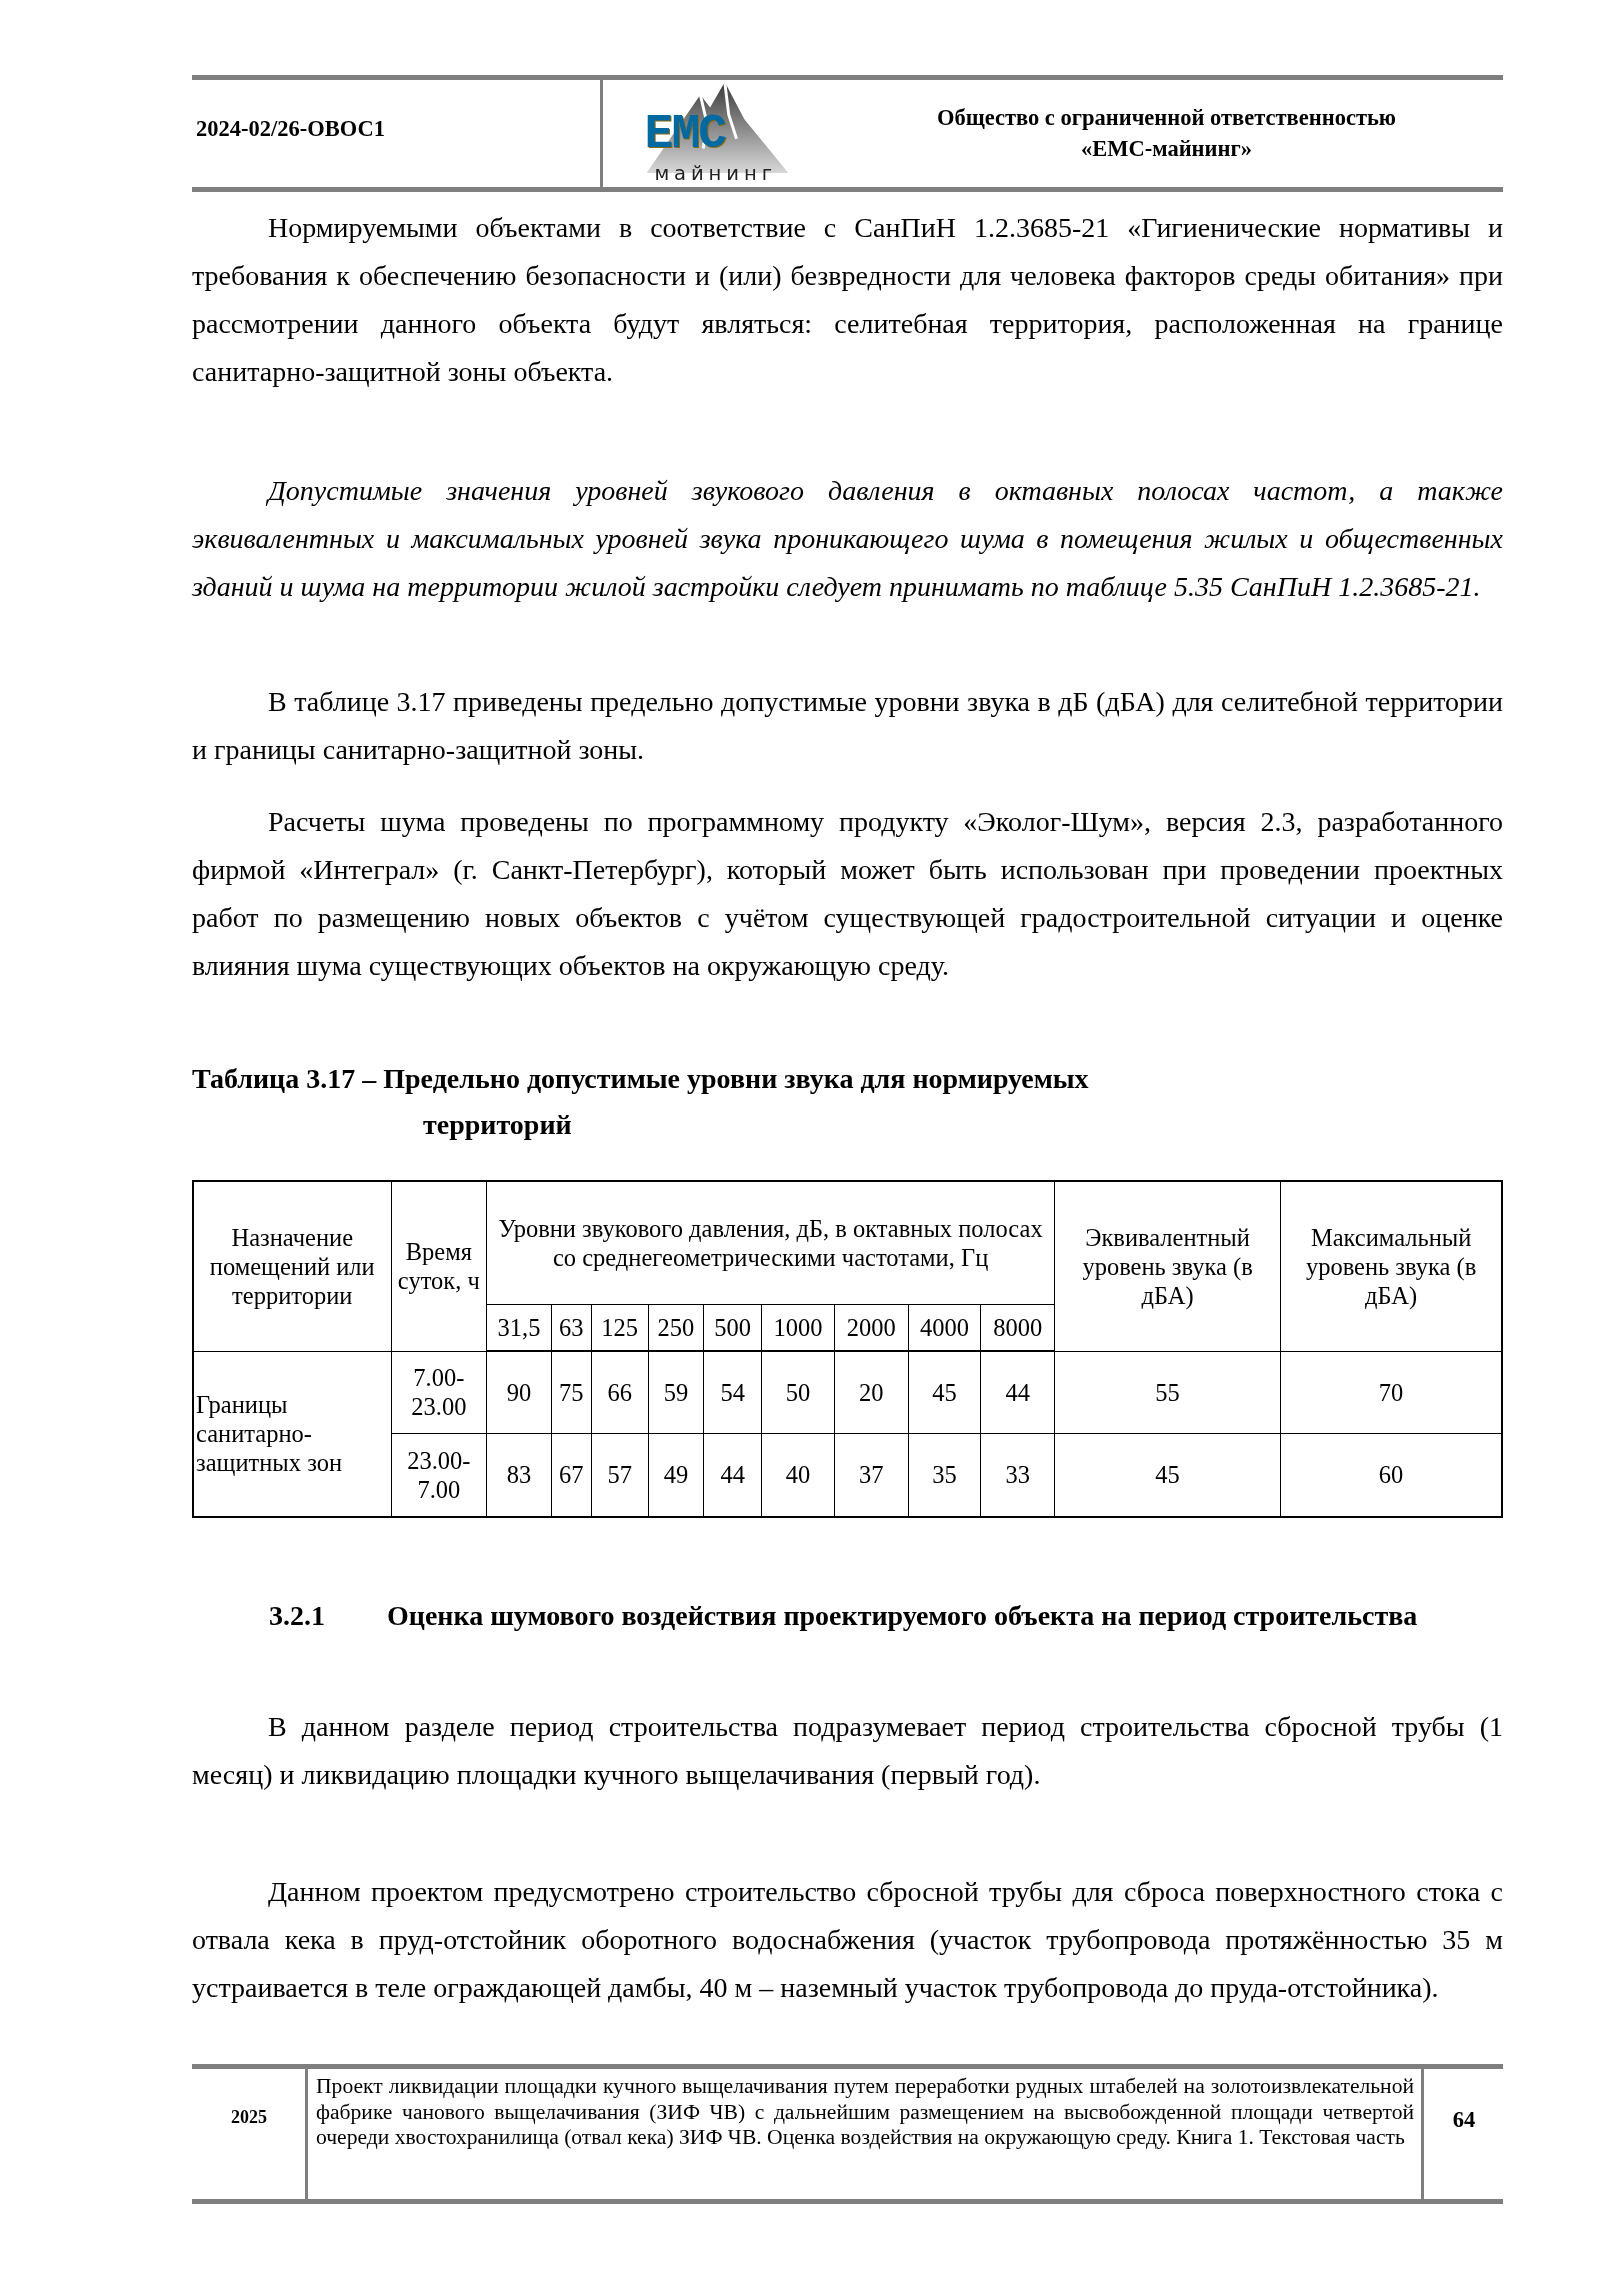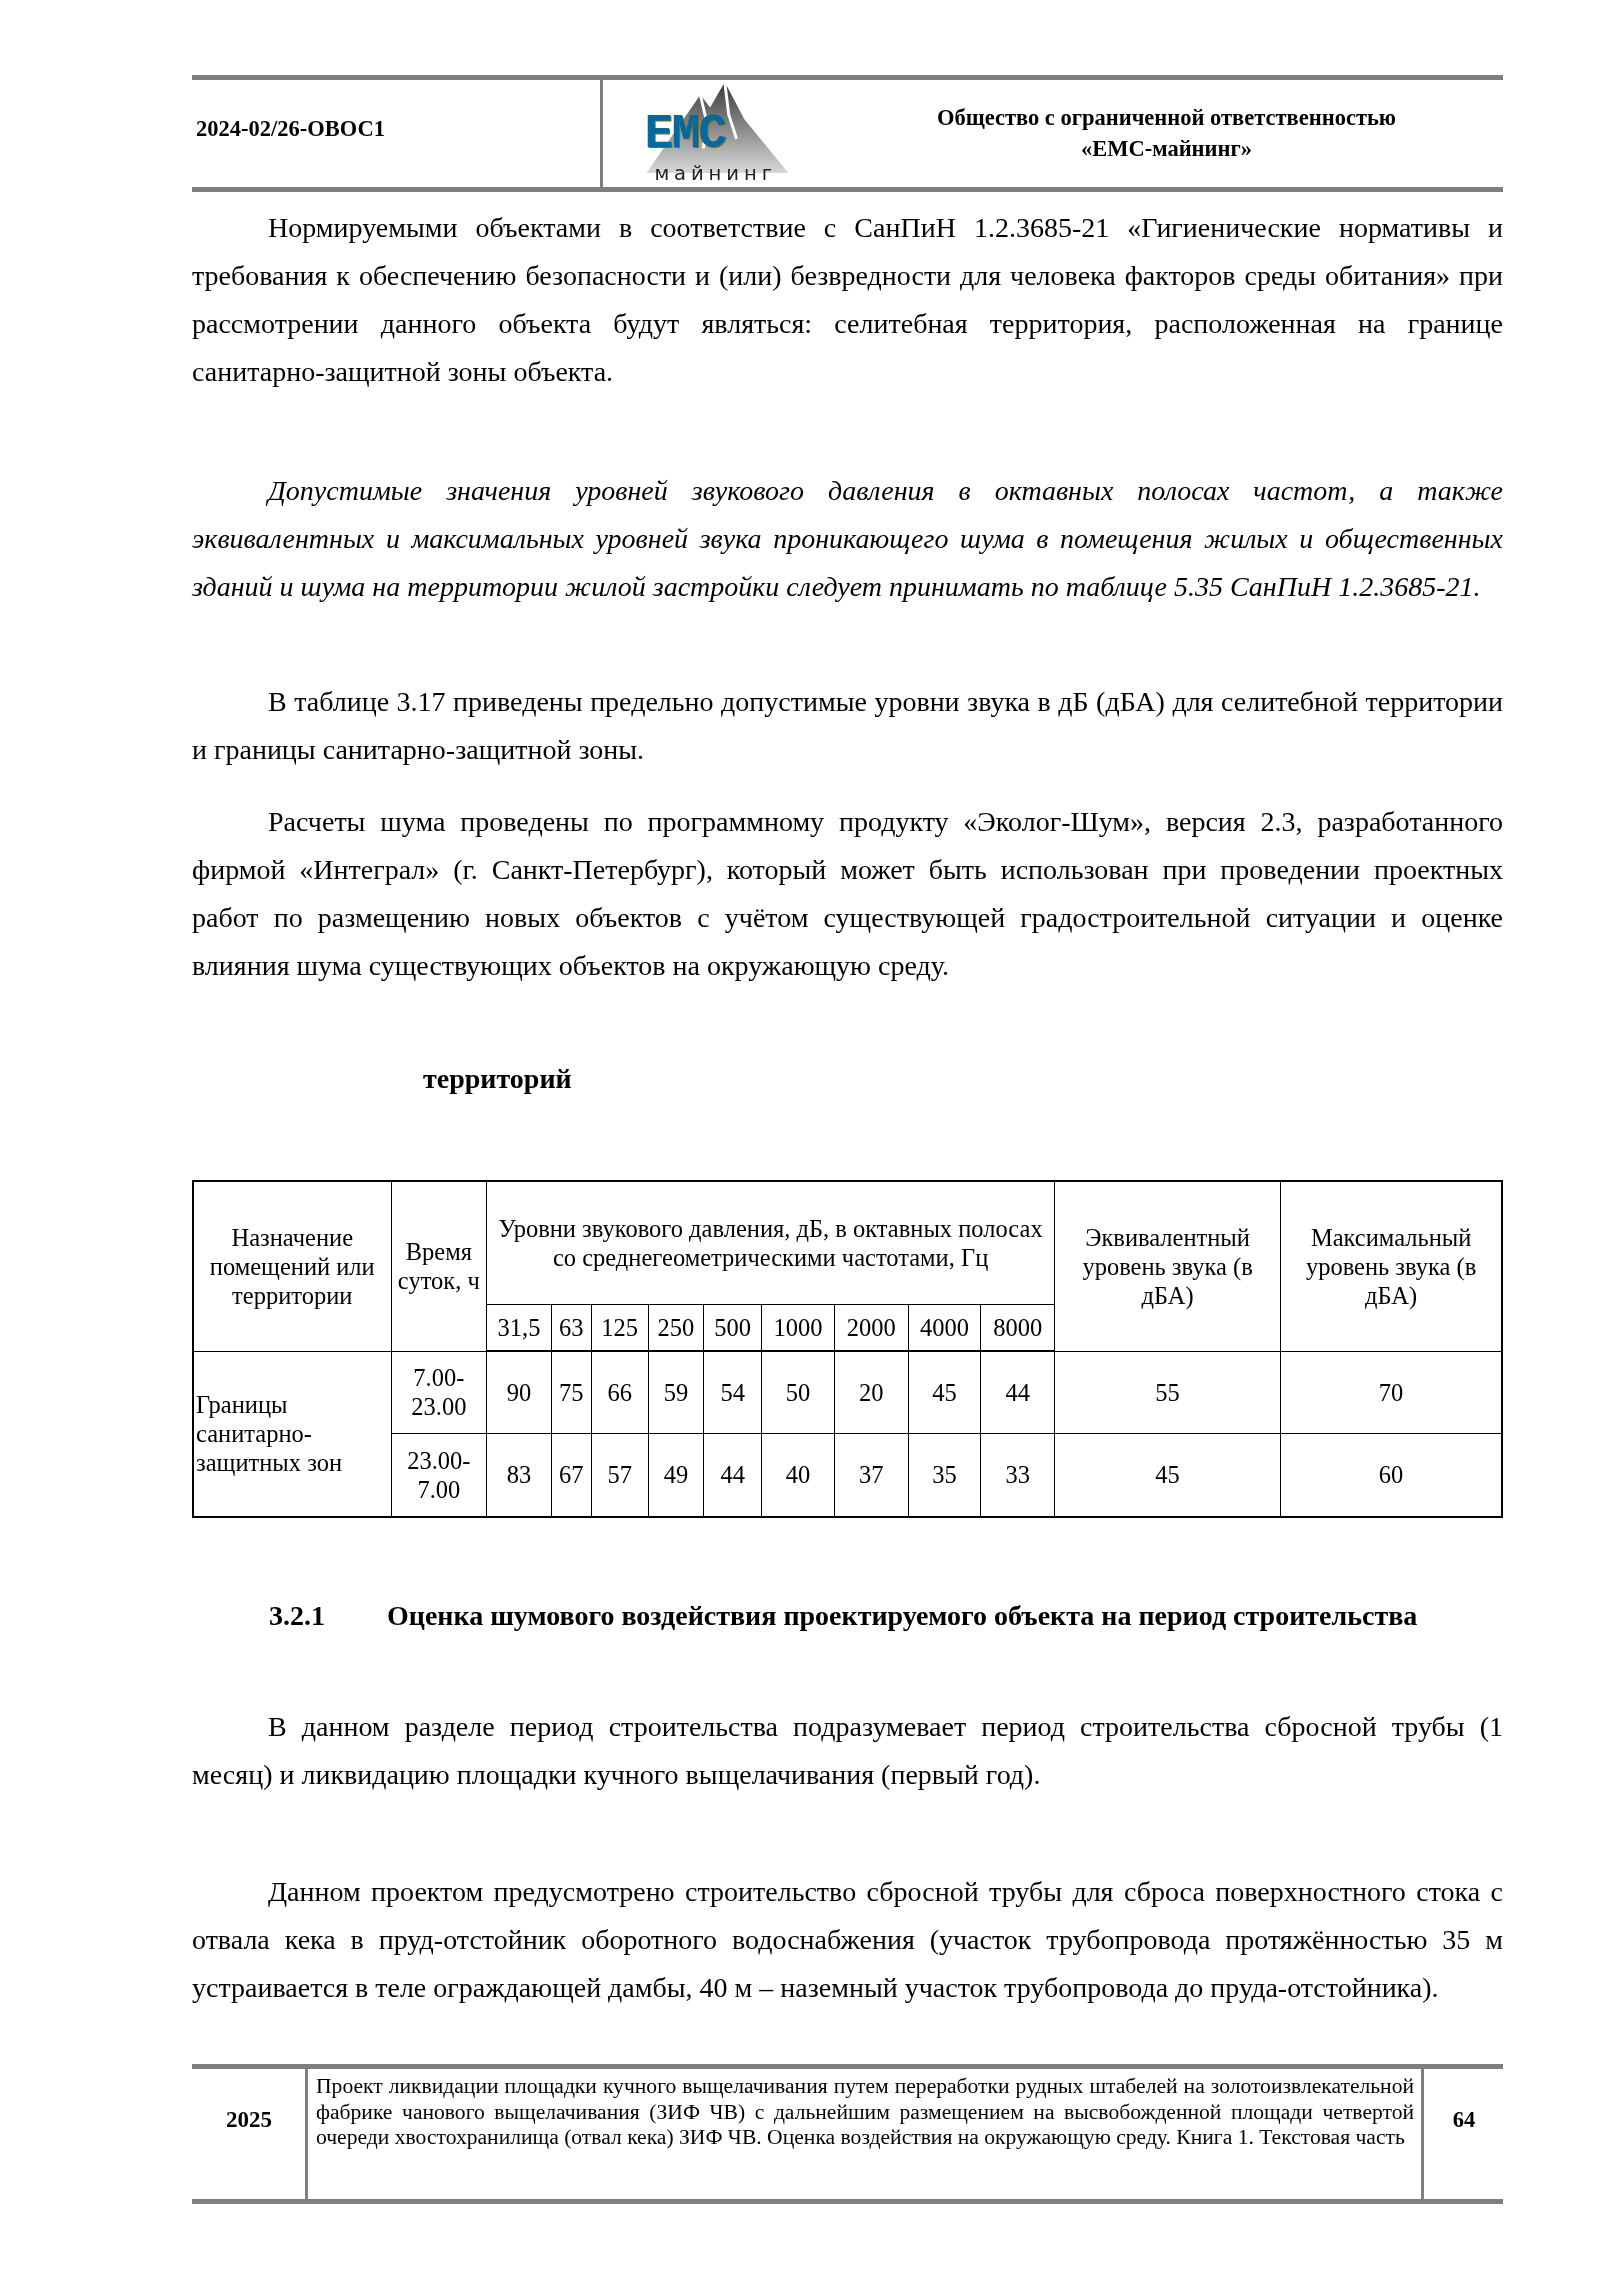--- a/index.html
+++ b/index.html
@@ -26,21 +26,21 @@
   .heading .num { position:absolute; left:0; }
   .heading .txt { display:block; padding-left:118px; }
   table.norm { position:absolute; left:192px; top:1164px; width:1311px; border-collapse:collapse;
                font-size:24.5px; line-height:29px; }
   table.norm td, table.norm th { border:1.5px solid #000; padding:0 2px; text-align:center;
                vertical-align:middle; font-weight:normal; }
   table.norm thead tr.r2 td { border-bottom:2.9px solid #000; }
   table.norm tbody tr.last td { border-bottom:2.9px solid #000; }
   table.norm { border:2.9px solid #000;margin-top:16px; }
   .ftr-year { position:absolute; left:192px; width:114px; top:2107px; text-align:center;
-              font-size:23px; font-weight:bold; }
+              font-size:18px; font-weight:bold; }
   .ftr-text { position:absolute; left:316px; width:1098px; top:2074px; font-size:21.6px;
               line-height:25.5px; text-align:justify; text-align-last:left; }
   .ftr-page { position:absolute; left:1425px; width:78px; top:2107px; text-align:center;
               font-size:22.5px; font-weight:bold; }
 </style>
 </head>
 <body>
 
 <div class="hline" style="left:192px;top:75px;width:1311px;"></div>
 <div class="hline" style="left:192px;top:187px;width:1311px;"></div>
@@ -65,20 +65,21 @@
   <div>Общество с ограниченной ответственностью</div>
   <div>«ЕМС-майнинг»</div>
 </div>
 
 <div class="para" style="top:204px;"><span class="ind"></span><span>Нормируемыми объектами в соответствие с СанПиН 1.2.3685-21 «Гигиенические нормативы и требования к обеспечению безопасности и (или) безвредности для человека факторов среды обитания» при рассмотрении данного объекта будут являться: селитебная территория, расположенная на границе санитарно-защитной зоны объекта.</span></div>
 <div class="para" style="top:467px;font-style:italic;"><span class="ind"></span><span>Допустимые значения уровней звукового давления в октавных полосах частот, а также эквивалентных и максимальных уровней звука проникающего шума в помещения жилых и общественных зданий и шума на территории жилой застройки следует принимать по таблице 5.35 СанПиН 1.2.3685-21.</span></div>
 <div class="para" style="top:678px;"><span class="ind"></span><span>В таблице 3.17 приведены предельно допустимые уровни звука в дБ (дБА) для селитебной территории и границы санитарно-защитной зоны.</span></div>
 <div class="para" style="top:798px;"><span class="ind"></span><span>Расчеты шума проведены по программному продукту «Эколог-Шум», версия 2.3, разработанного фирмой «Интеграл» (г. Санкт-Петербург), который может быть использован при проведении проектных работ по размещению новых объектов с учётом существующей градостроительной ситуации и оценке влияния шума существующих объектов на окружающую среду.</span></div>
 
 <div class="caption" style="top:1056px;">
+  <span>Таблица 3.17 – Предельно допустимые уровни звука для нормируемых</span>
   <span class="l2">территорий</span>
 </div>
 
 <table class="norm">
   <colgroup>
     <col style="width:199px">
       <col style="width:96px">
     <col style="width:65px">
       <col style="width:40px">
       <col style="width:57px">

